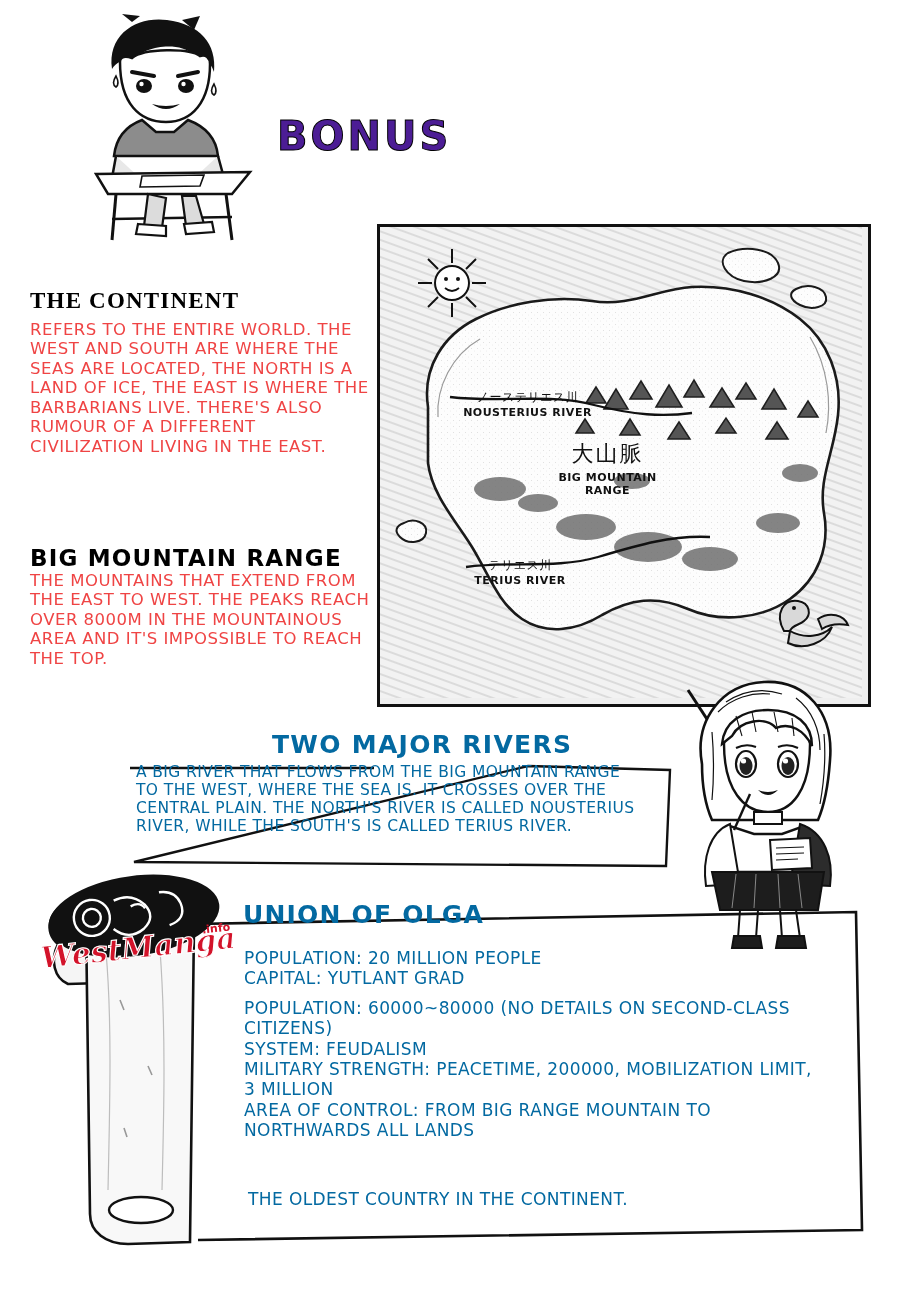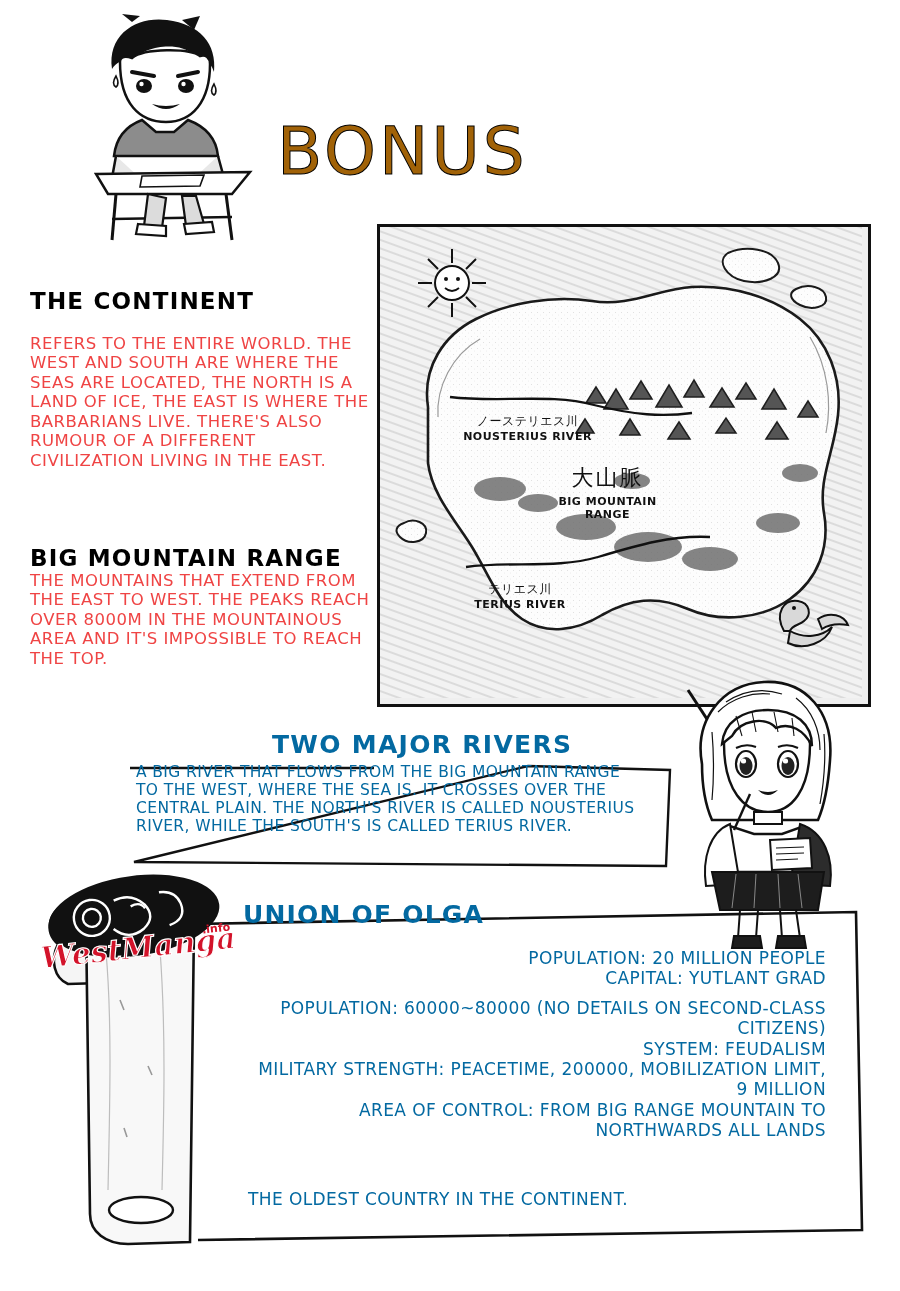--- a/index.html
+++ b/index.html
@@ -35,40 +35,40 @@
     line-height: 1.18;
     color: #ef4444;
     letter-spacing: 0.5px;
   }
 
   
   #bonus-title {
     position: absolute;
     left: 277px;
     top: 113px;
-    font-size: 66px;
-    font-weight: 400;
+    font-size: 40px;
+    font-weight: 700;
     letter-spacing: 3px;
-    color: #a16207;
+    color: #4c1d95;
     font-family: "DejaVu Sans", sans-serif;
     -webkit-text-stroke: 1px #000;
   }
 
   
   #boy {
     position: absolute;
     left: 82px;
     top: 14px;
     width: 180px;
     height: 230px;
   }
 
   
   #continent-block { position: absolute; left: 30px; top: 288px; width: 345px; }
-  #continent-block .heading { margin-bottom: 20px; }
+  #continent-block .heading { margin-bottom: 6px; font-family: Liberation Serif, serif; }
   #mountain-block { position: absolute; left: 30px; top: 545px; width: 345px; }
   #mountain-block .heading { }
 
   
   #map-frame {
     position: absolute;
     left: 377px;
     top: 224px;
     width: 488px;
     height: 477px;
@@ -79,21 +79,21 @@
   #map-frame svg { display:block; }
   .map-label {
     position: absolute;
     font-size: 11px;
     font-weight: 700;
     letter-spacing: 0.5px;
     color: #111;
     text-align: center;
     font-family: "DejaVu Sans", sans-serif;
   }
-  .map-label .jp { font-size: 12px; font-weight: 400; display:block;margin-top:24px; }
+  .map-label .jp { font-size: 12px; font-weight: 400; display:block; }
   #lbl-nousterius { left: 60px; top: 162px; width: 175px; }
   #lbl-terius     { left: 75px; top: 330px; width: 130px; }
   #lbl-bigmt      { left: 155px; top: 212px; width: 145px; }
   #lbl-bigmt .jp  { font-size: 22px; letter-spacing: 2px; margin-bottom: 2px;}
 
   
   #rivers-heading {
     position: absolute;
     left: 272px;
     top: 730px;
@@ -145,21 +145,21 @@
   }
   #olga-text {
     position: absolute;
     left: 244px;
     top: 948px;
     width: 590px;
     font-size: 17px;
     line-height: 1.20;
     letter-spacing: 0.4px;
   }
-  #olga-text p { margin: 0 8px 9px 0; text-align: right; }
+  #olga-text p { margin: 0 8px 9px 0; }
   #olga-closing {
     position: absolute;
     left: 248px;
     top: 1189px;
     font-size: 17px;
     letter-spacing: 0.4px;
   }
 
   
   #watermark {
@@ -451,21 +451,21 @@
     </svg>
   </div>
 
   <div id="olga-heading" class="hand">UNION OF OLGA</div>
 
   <div id="olga-text" class="hand">
     <p>POPULATION: 20 MILLION PEOPLE</p>
     <p style="margin-top:-9px">CAPITAL: YUTLANT GRAD</p>
     <p>POPULATION: 60000~80000 (NO DETAILS ON SECOND-CLASS CITIZENS)</p>
     <p style="margin-top:-9px">SYSTEM: FEUDALISM</p>
-    <p style="margin-top:-9px">MILITARY STRENGTH: PEACETIME, 200000, MOBILIZATION LIMIT, 9 MILLION</p>
+    <p style="margin-top:-9px">MILITARY STRENGTH: PEACETIME, 200000, MOBILIZATION LIMIT, 3 MILLION</p>
     <p style="margin-top:-9px">AREA OF CONTROL: FROM BIG RANGE MOUNTAIN TO NORTHWARDS ALL LANDS</p>
   </div>
 
   <div id="olga-closing" class="hand">THE OLDEST COUNTRY IN THE CONTINENT.</div>
 
   <div id="watermark">
     <svg width="230" height="100" viewBox="0 0 230 100">
       <ellipse cx="98" cy="44" rx="86" ry="40" fill="#111" transform="rotate(-8 98 44)"></ellipse>
       <g stroke="#fff" stroke-width="2.4" fill="none" transform="rotate(-8 98 44)">
         <circle cx="56" cy="40" r="18"></circle>

